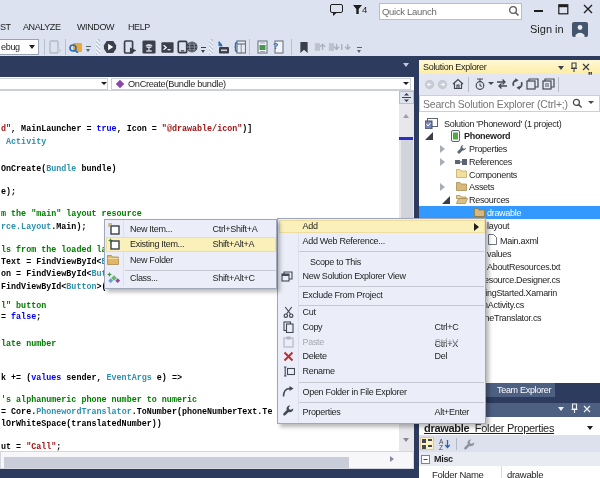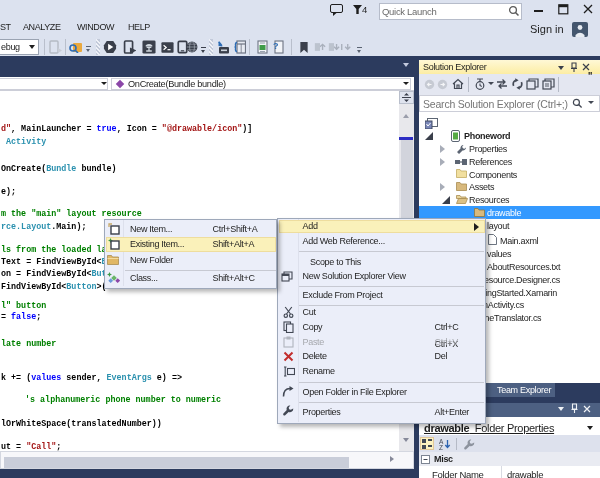--- a/index.html
+++ b/index.html
@@ -181,21 +181,22 @@
     <div class="cl" style="top:208.4px;"><span class="c">m the "main" layout resource</span></div>
     <div class="cl" style="top:220.8px;"><span class="t">rce.Layout</span>.Main);</div>
     <div class="cl" style="top:243.8px;"><span class="c">ls from the loaded layout</span></div>
     <div class="cl" style="top:256.3px;">Text = FindViewById&lt;<span class="t">EditText</span>&gt;(Resource.Id</div>
     <div class="cl" style="top:268.3px;">on = FindViewById&lt;<span class="t">Button</span>&gt;(Resource.Id.Tr</div>
     <div class="cl" style="top:280.7px;">FindViewById&lt;<span class="t">Button</span>&gt;(Resource.Id.CallBu</div>
     <div class="cl" style="top:299.5px;"><span class="c">l" button</span></div>
     <div class="cl" style="top:311.3px;">= <span class="k">false</span>;</div>
     <div class="cl" style="top:337.5px;"><span class="c">late number</span></div>
     <div class="cl" style="top:371.9px;">k += (<span class="k">values</span> sender, <span class="t">EventArgs</span> e) =&gt;</div>
-    <div class="cl" style="top:394.4px;margin-left:24px;"><span class="c">'s alphanumeric phone number to numeric</span></div>
+    <div class="cl" style="top:394.4px;"><span class="c">'s alphanumeric phone number to numeric</span></div>
+    <div class="cl" style="top:406.4px;">= Core.<span class="t">PhonewordTranslator</span>.ToNumber(phoneNumberText.Te</div>
     <div class="cl" style="top:417.8px;">lOrWhiteSpace(translatedNumber))</div>
     <div class="cl" style="top:440.9px;">ut = <span class="s">"Call"</span>;</div>
   </div>
 
   <div class="abs" style="left:399px;top:91px;width:15px;height:360px;background:#e8e8ec;"></div>
   <div class="abs" style="left:399px;top:91px;width:15px;height:13px;background:#dfe3ee;border:1px solid #b9bfcc;box-sizing:border-box;"></div>
   <svg class="abs" style="left:402px;top:93px;" width="9" height="9" viewBox="0 0 9 9">
     <path d="M4.5 0 L7 2.5 L2 2.5Z M4.5 9 L7 6.5 L2 6.5Z" fill="#3a3f4b"></path>
     <line x1="0" y1="4.5" x2="9" y2="4.5" stroke="#3a3f4b" stroke-width="1"></line>
   </svg>
@@ -272,20 +273,21 @@
   </svg>
   <div class="abs" style="left:588px;top:101px;width:0;height:0;border-left:3px solid transparent;border-right:3px solid transparent;border-top:3.5px solid #424854;"></div>
 
   <div class="abs" style="left:419px;top:112px;width:181px;height:271px;background:#fff;"></div>
 
   <svg class="abs" style="left:425px;top:118px;" width="13" height="11" viewBox="0 0 13 11">
     <rect x="2.5" y="0.5" width="10" height="8" fill="#fff" stroke="#5c6573"></rect>
     <rect x="0" y="3" width="7" height="8" fill="#7a87b8" stroke="#434d66"></rect>
     <path d="M1.5 6 L3 8 L5.5 5" stroke="#fff" stroke-width="1" fill="none"></path>
   </svg>
+  <div class="abs trow ui" style="left:444px;top:117.5px;">Solution 'Phoneword' (1 project)</div>
 
   <div class="abs" style="left:425px;top:132px;width:0;height:0;border-left:4px solid transparent;border-top:4px solid transparent;border-right:4px solid #3a3f4b;border-bottom:4px solid #3a3f4b;"></div>
   <svg class="abs" style="left:451px;top:130px;" width="9" height="12" viewBox="0 0 9 12">
     <rect x="0.5" y="0.5" width="8" height="11" rx="1.5" fill="#fff" stroke="#5c6573"></rect>
     <rect x="2" y="2.5" width="5" height="7" fill="#55a944"></rect>
   </svg>
   <div class="abs trow ui" style="left:464px;top:130px;font-weight:bold;">Phoneword</div>
 
   <div class="abs" style="left:440px;top:144.5px;width:0;height:0;border-top:4px solid transparent;border-bottom:4px solid transparent;border-left:5px solid #a8adb8;"></div>
   <svg class="abs" style="left:456px;top:144px;" width="11" height="10" viewBox="0 0 11 10">

